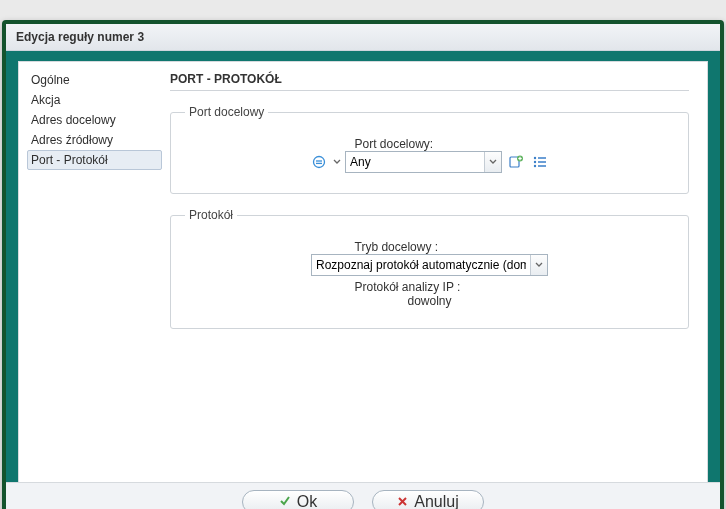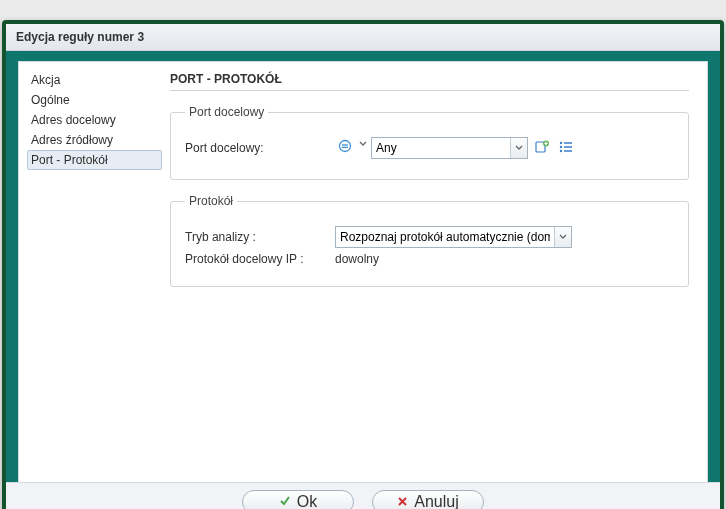--- a/index.html
+++ b/index.html
@@ -77,28 +77,29 @@
   legend {
     font-weight: normal;
     color: #444;
     padding: 0 4px;
     font-size: 12px;
   }
   .row {
     display: flex;
     align-items: center;
     margin: 4px 0;
+    flex-direction: column;
   }
   .row .label {
     width: 150px;
     color: #333;
   }
   .combo-wrap {
     display: flex;
-    align-items: flex-start;
+    align-items: center;
     gap: 4px;
   }
   .field-prefix {
     width: 20px;
     height: 18px;
     display: inline-flex;
     align-items: center;
     justify-content: center;
   }
   .combo {
@@ -168,22 +169,22 @@
 <body>
 
 <div class="dialog">
 
   <div class="title-bar">Edycja reguły numer 3</div>
 
   <div class="body">
     <div class="content-frame">
 
       <div class="sidebar">
+        <div class="item">Ogólne</div>
         <div class="item">Akcja</div>
-        <div class="item">Ogólne</div>
         <div class="item">Adres docelowy</div>
         <div class="item">Adres źródłowy</div>
         <div class="item selected">Port - Protokół</div>
       </div>
 
       <div class="main">
         <div class="section-title">PORT - PROTOKÓŁ</div>
 
         <fieldset>
           <legend>Port docelowy</legend>
@@ -229,34 +230,34 @@
                 </svg>
               </span>
             </div>
           </div>
         </fieldset>
 
         <fieldset>
           <legend>Protokół</legend>
 
           <div class="row">
-            <div class="label">Tryb analizy :</div>
+            <div class="label">Tryb docelowy :</div>
             <div class="combo w230">
               <input type="text" value="Rozpoznaj protokół automatycznie (domyślnie)" style="">
               <span class="arrow">
                 <svg width="8" height="8" viewBox="0 0 8 8">
                     <path d="M1 2 L4 5 L7 2" fill="none" stroke="#666" stroke-width="1.3"></path>
                   </svg>
               </span>
             </div>
           </div>
 
 
           <div class="row">
-            <div class="label">Protokół docelowy IP :</div>
+            <div class="label">Protokół analizy IP :</div>
             <div>dowolny</div>
           </div>
         </fieldset>
 
       </div>
     </div>
   </div>
 
   <div class="footer">
     <div class="btn">

